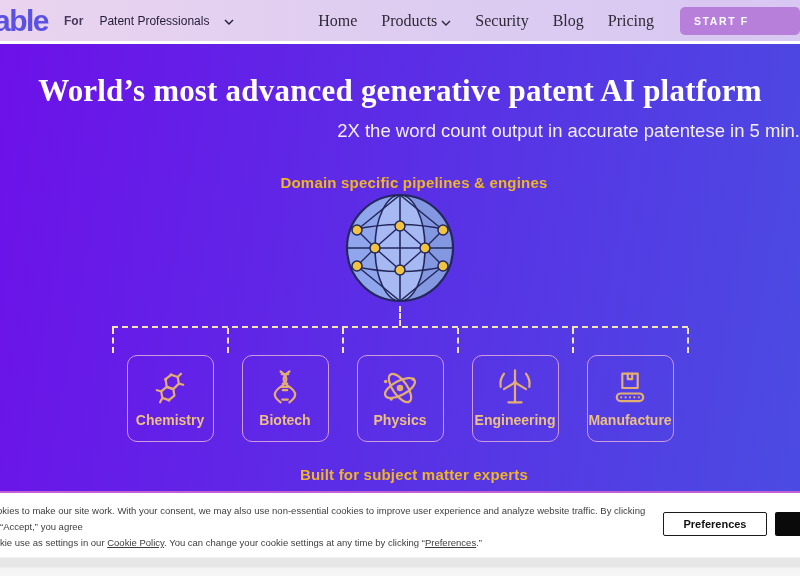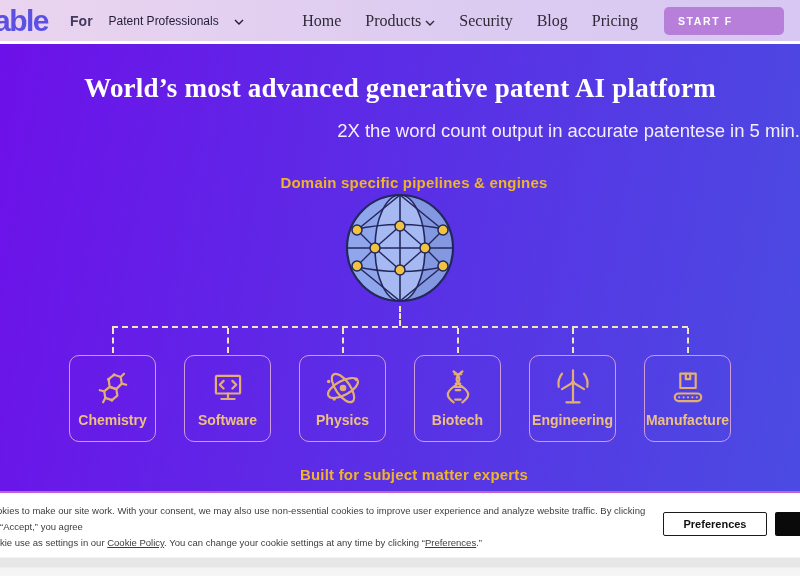--- a/index.html
+++ b/index.html
@@ -4,27 +4,27 @@
 <style>
   * { margin:0; padding:0; box-sizing:border-box; }
   html,body { width:800px; height:576px; overflow:hidden; }
   body { position:relative; background:#ffffff; font-family:"Liberation Sans", sans-serif; }
 
   
   .nav {
     position:absolute; top:0; left:0; width:800px; height:41px;
     background:linear-gradient(90deg,#ead4ef 0%,#ddccf1 55%,#d7c7f2 100%);
     display:flex; align-items:center; overflow:hidden;
-    padding:0 16px 0 0;
+    padding:0 0 0 0;
   }
   .logo {
     font-size:30px; font-weight:bold; letter-spacing:-1.5px;
     color:#5a51e3; margin-left:-6px; line-height:44px; cursor:pointer;
   }
-  .for-label { font-size:14px; color:#46395e; font-weight:bold; margin-left:22px; }
+  .for-label { font-size:12px; color:#46395e; font-weight:bold; margin-left:16px; }
   .audience {
     display:flex; align-items:center; gap:15px; margin-left:16px;
     font-size:12px; color:#221c38; font-weight:500; cursor:pointer;
   }
   .nav-spacer { flex:1; }
   .nav-links { display:flex; align-items:flex-start; gap:24px; font-family:"Liberation Serif", serif; font-size:16px; color:#2e2a36; }
   .nav-link { cursor:pointer; display:flex; align-items:center; gap:4px; white-space:nowrap; }
   .chev { display:inline-block; }
   .cta-btn {
     margin-left:26px; height:28px; min-width:120px;
@@ -36,21 +36,21 @@
 
   
   .hero {
     position:absolute; top:44px; left:0; width:800px; height:449px;
     background:linear-gradient(100deg,#6d11e9 0%,#5c2ce6 45%,#4b4be2 100%);
     border-bottom:2px solid #c25fd5;
   }
   .hero-title {
     position:absolute; top:29px; left:0; width:100%; text-align:center;
     font-family:"Liberation Serif", serif; font-weight:bold;
-    font-size:27px; color:#ffffff; letter-spacing:.2px;
+    font-size:31px; color:#ffffff; letter-spacing:.2px;
   }
   .hero-sub {
     position:absolute; top:76px; left:0; width:100%; text-align:right;
     font-size:18.5px; color:#f2eefc; font-weight:400;
   }
   .gold-heading {
     position:absolute; left:0; width:100%; text-align:center;
     font-size:15px; font-weight:bold; color:#efb429; letter-spacing:.2px;padding-left:28px;
   }
   .pipelines-heading { top:130px; }
@@ -189,54 +189,44 @@
         <line x1="28" y1="16" x2="32" y2="17"></line>
         <line x1="12" y1="23" x2="8" y2="22"></line>
         <line x1="13" y1="29" x2="11" y2="33"></line>
         <circle cx="21" cy="8" r="1.4" fill="#e2ae72" stroke="none"></circle>
         <circle cx="19" cy="31" r="1.4" fill="#e2ae72" stroke="none"></circle>
         <circle cx="16" cy="12" r="1.4" fill="#e2ae72" stroke="none"></circle>
       </svg>
       <div class="card-label">Chemistry</div>
     </div>
 
-    <div class="card">
-      <svg width="44" height="44" viewBox="0 0 40 40" fill="none" stroke="#e2ae72" stroke-width="2" stroke-linecap="round" stroke-linejoin="round">
-        <rect x="9" y="9" width="22" height="16" rx="1"></rect>
-        <polyline points="16,13.5 12.5,17 16,20.5"></polyline>
-        <polyline points="24,13.5 27.5,17 24,20.5"></polyline>
-        <line x1="20" y1="25" x2="20" y2="29"></line>
-        <line x1="14" y1="30" x2="26" y2="30"></line>
-      </svg>
-      <div class="card-label">Software</div>
-    </div>
-
-    <div class="card">
-      <svg width="44" height="44" viewBox="0 0 40 40" fill="none" stroke="#e2ae72" stroke-width="2" stroke-linecap="round" stroke-linejoin="round">
-        <ellipse cx="20" cy="20" rx="15" ry="6.5" transform="rotate(-28 20 20)"></ellipse>
-        <ellipse cx="20" cy="20" rx="15" ry="6.5" transform="rotate(55 20 20)"></ellipse>
-        <circle cx="20" cy="20" r="3" fill="#e2ae72" stroke="none"></circle>
-        <circle cx="7" cy="14" r="1.6" fill="#e2ae72" stroke="none"></circle>
-        <circle cx="32" cy="12" r="1.6" fill="#e2ae72" stroke="none"></circle>
-        <circle cx="12" cy="30" r="1.6" fill="#e2ae72" stroke="none"></circle>
-      </svg>
-      <div class="card-label">Physics</div>
-    </div>
 
     <div class="card">
       <svg width="44" height="44" viewBox="0 0 40 40" fill="none" stroke="#e2ae72" stroke-width="2" stroke-linecap="round" stroke-linejoin="round">
         <path d="M16,5 C23,10 23,14 16,19 C9,24 9,28 16,33"></path>
         <path d="M24,5 C17,10 17,14 24,19 C31,24 31,28 24,33"></path>
         <line x1="17" y1="7.5" x2="23" y2="7.5"></line>
         <line x1="18" y1="16" x2="22" y2="16"></line>
         <line x1="17" y1="19" x2="23" y2="19"></line>
         <line x1="18" y1="22" x2="22" y2="22"></line>
         <line x1="17.5" y1="30.5" x2="22.5" y2="30.5"></line>
       </svg>
       <div class="card-label">Biotech</div>
+    </div>
+
+    <div class="card">
+      <svg width="44" height="44" viewBox="0 0 40 40" fill="none" stroke="#e2ae72" stroke-width="2" stroke-linecap="round" stroke-linejoin="round">
+        <ellipse cx="20" cy="20" rx="15" ry="6.5" transform="rotate(-28 20 20)"></ellipse>
+        <ellipse cx="20" cy="20" rx="15" ry="6.5" transform="rotate(55 20 20)"></ellipse>
+        <circle cx="20" cy="20" r="3" fill="#e2ae72" stroke="none"></circle>
+        <circle cx="7" cy="14" r="1.6" fill="#e2ae72" stroke="none"></circle>
+        <circle cx="32" cy="12" r="1.6" fill="#e2ae72" stroke="none"></circle>
+        <circle cx="12" cy="30" r="1.6" fill="#e2ae72" stroke="none"></circle>
+      </svg>
+      <div class="card-label">Physics</div>
     </div>
 
     <div class="card">
       <svg width="44" height="44" viewBox="0 0 40 40" fill="none" stroke="#e2ae72" stroke-width="2" stroke-linecap="round" stroke-linejoin="round">
         <line x1="20" y1="15" x2="20" y2="4"></line>
         <line x1="20" y1="15" x2="10" y2="21"></line>
         <line x1="20" y1="15" x2="30" y2="21"></line>
         <path d="M10,7 A15,15 0 0 0 7,19"></path>
         <path d="M30,7 A15,15 0 0 1 33,19"></path>
         <circle cx="20" cy="15" r="1.8" fill="#e2ae72" stroke="none"></circle>

